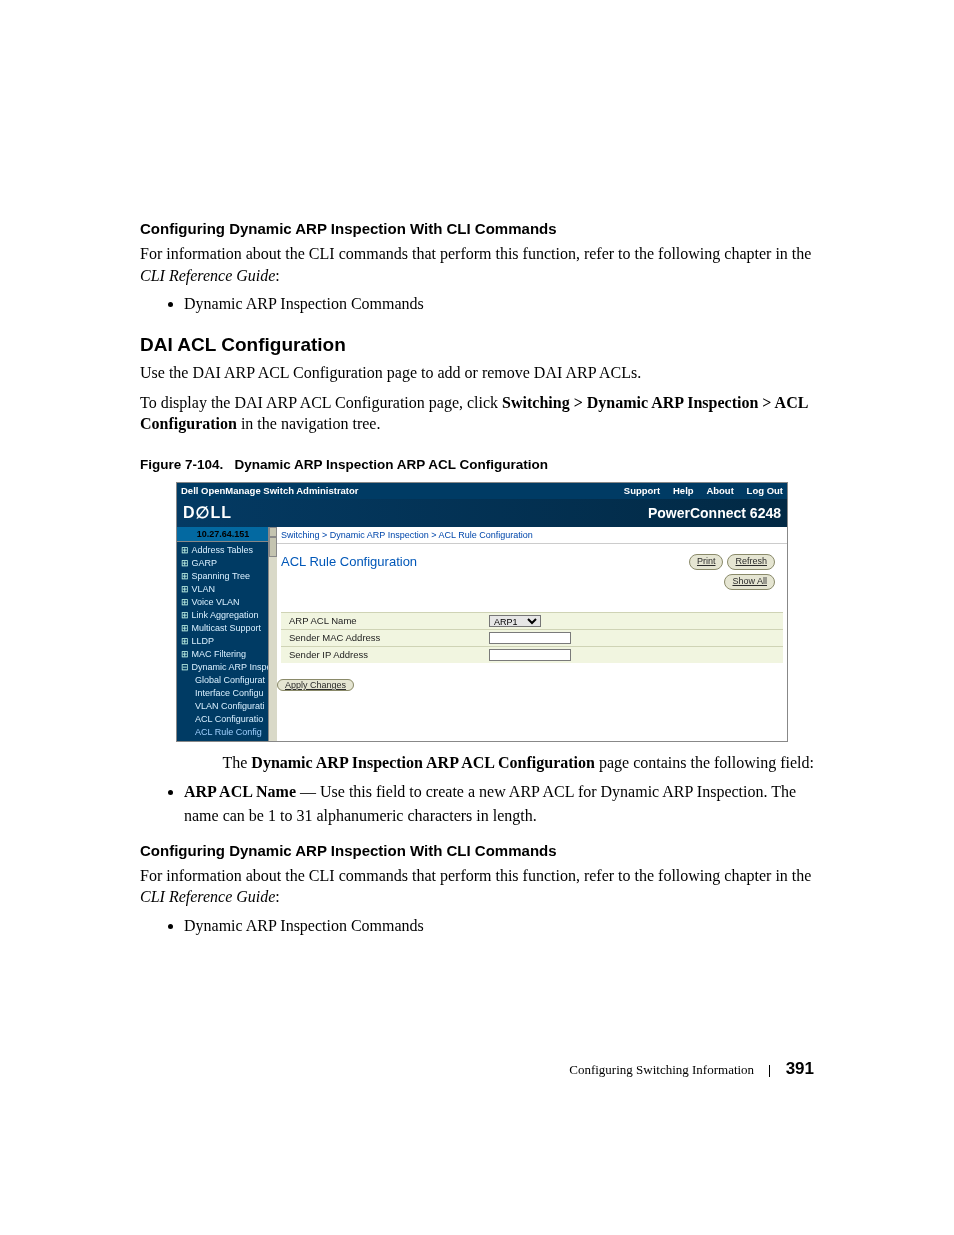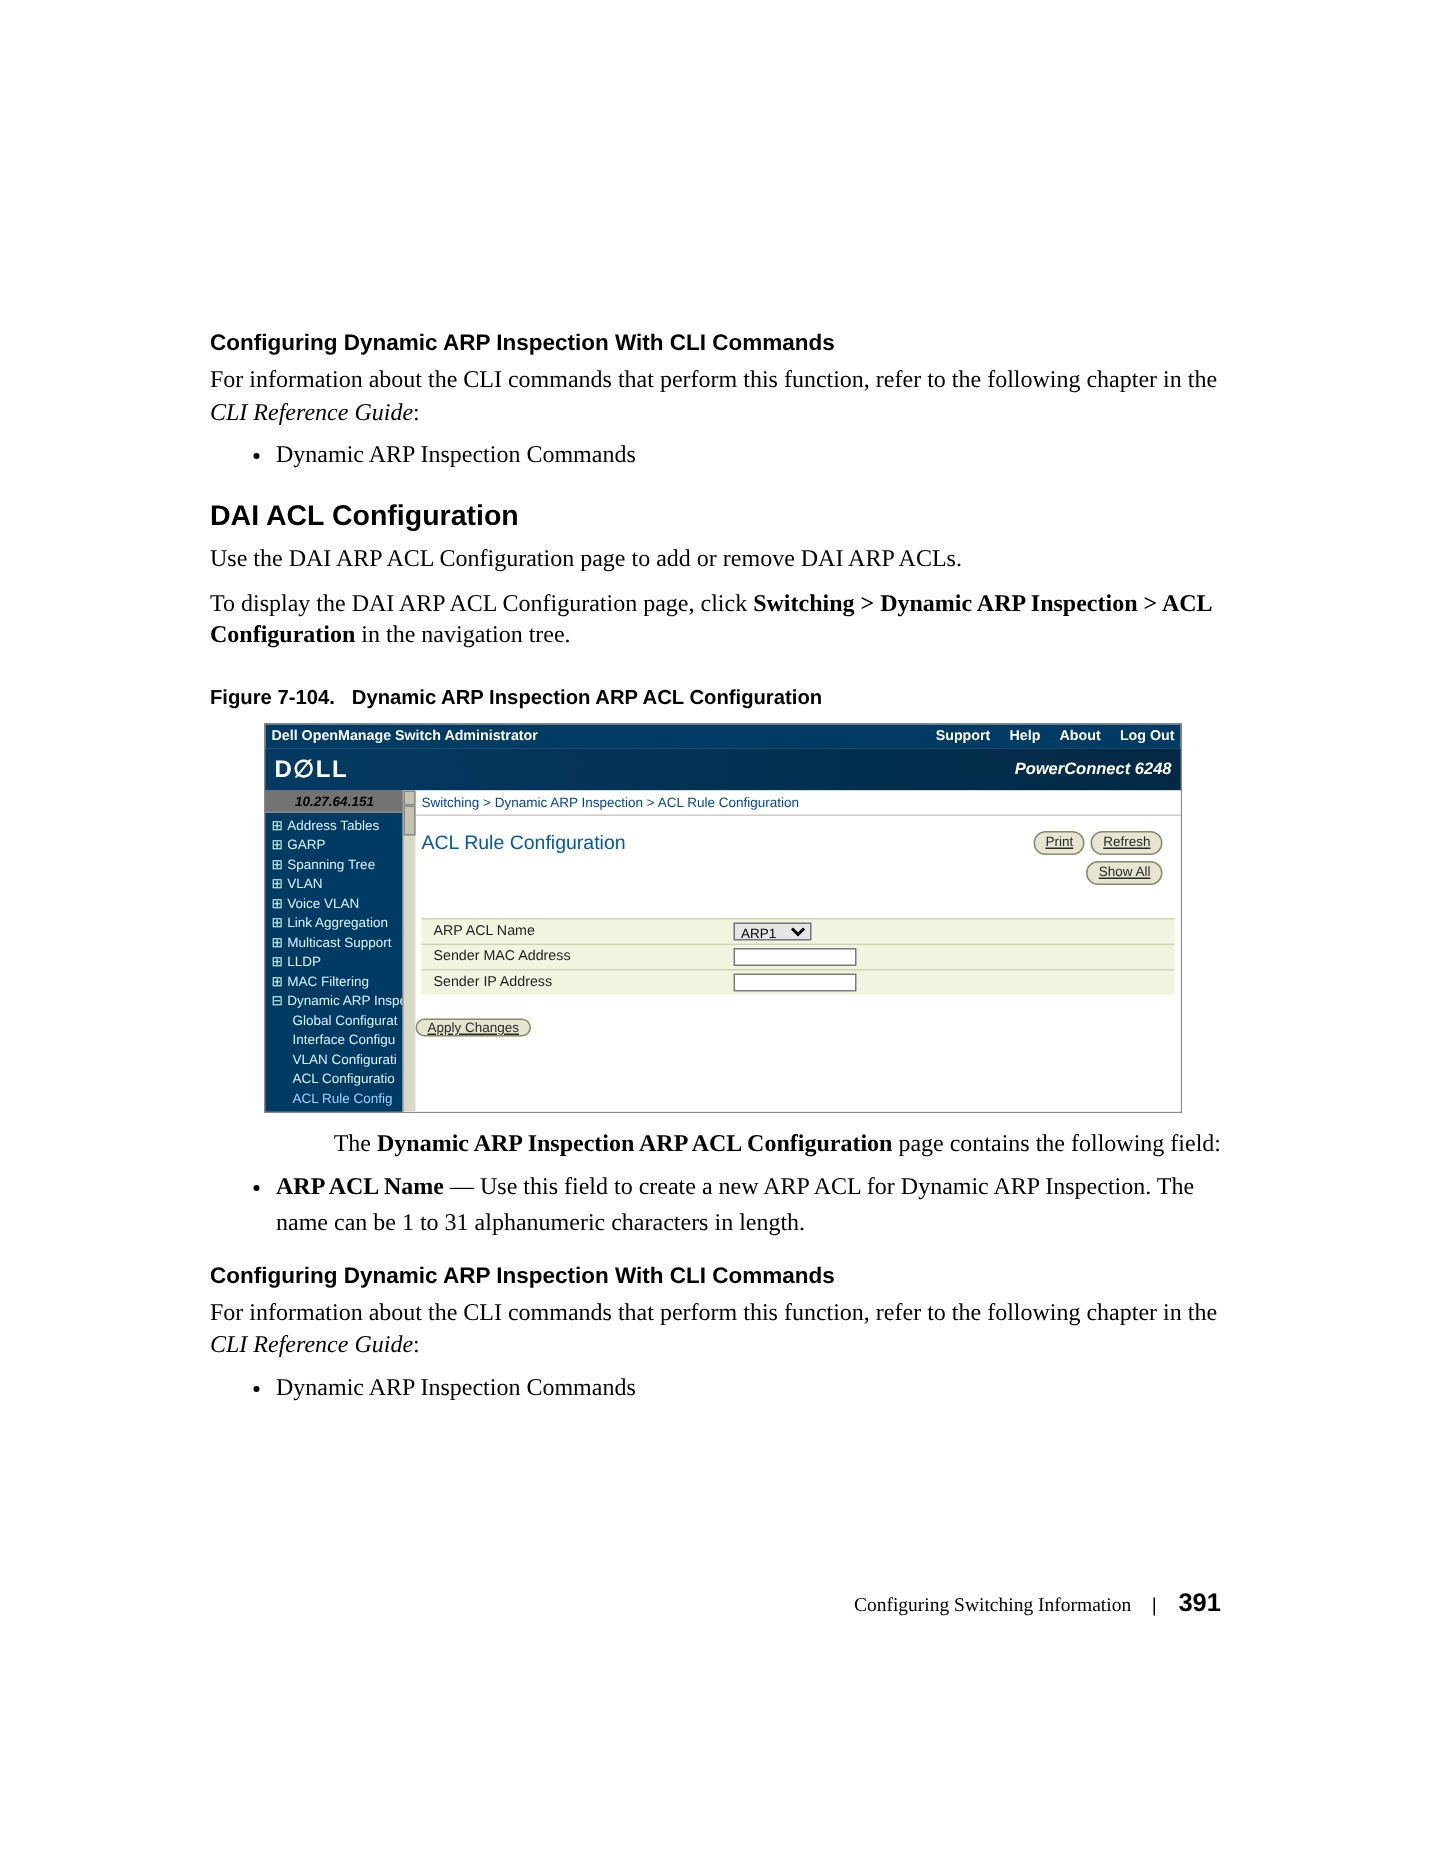--- a/index.html
+++ b/index.html
@@ -86,45 +86,43 @@
     padding: 0 6px;
     justify-content: space-between;
   }
   .fig-logorow .logo {
     font-weight: bold;
     font-size: 16px;
     letter-spacing: 1px;
     font-family: Arial, sans-serif;
   }
   .fig-logorow .pc {
-    font-size: 11px;
-    font-weight: bold;
-    font-style: italic;
+    font-size: 14px;
+    font-weight: bold;
   }
   .fig-body {
     display: flex;
     align-items: stretch;
     background: #fff;
   }
   .fig-side {
     width: 92px;
     background: #003b64;
     color: #fff;
     font-size: 9px;
     position: relative;
   }
   .fig-ip {
-    background: #737373;
+    background: #0369a1;
     color: #000;
     font-weight: bold;
     text-align: center;
     font-size: 9px;
     padding: 2px 0;
     border-bottom: 1px solid #888;
-    font-style: italic;
   }
   .fig-tree {
     padding: 2px 0 2px 4px;
     background: #003b64;
   }
   .fig-tree .node {
     color: #d9f0ff;
     font-size: 9px;
     line-height: 13px;
     white-space: nowrap;

